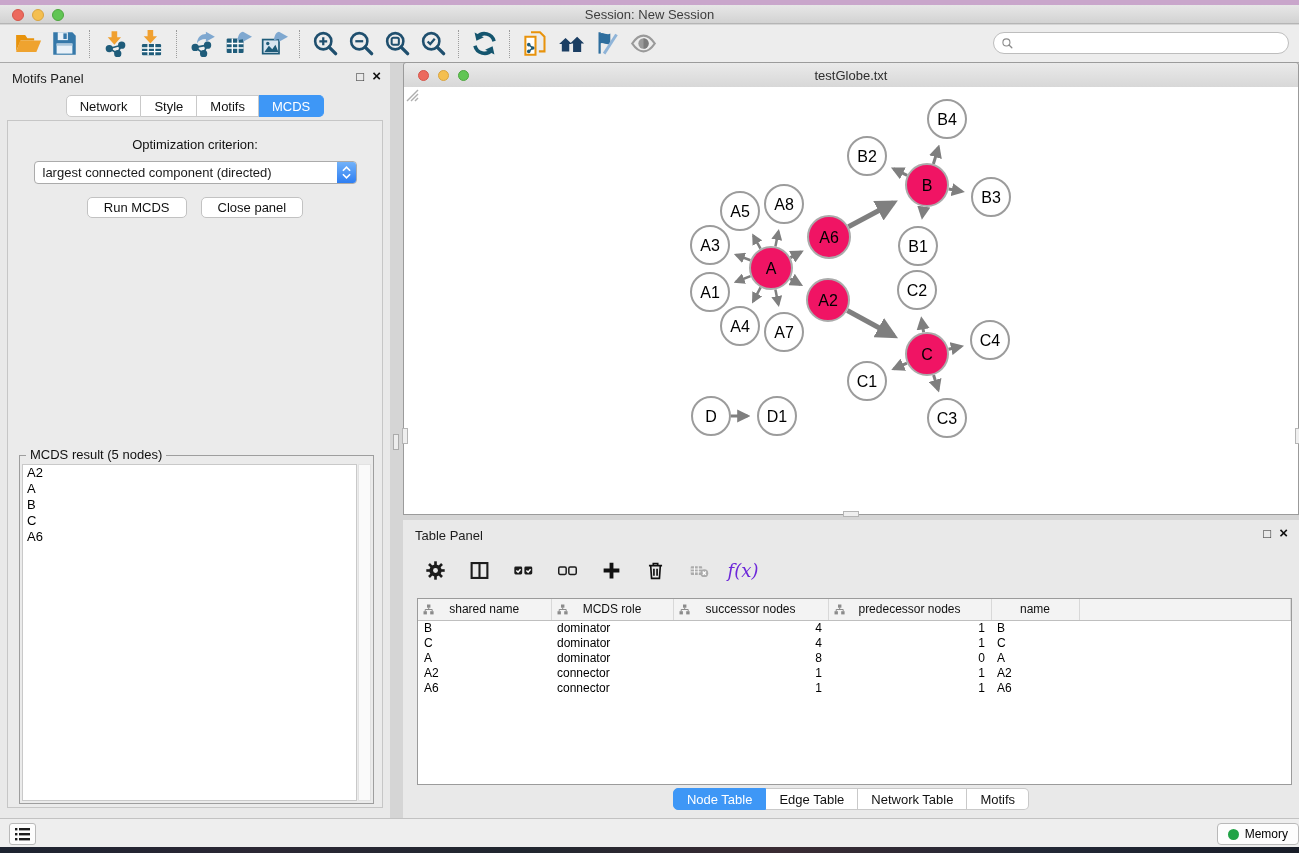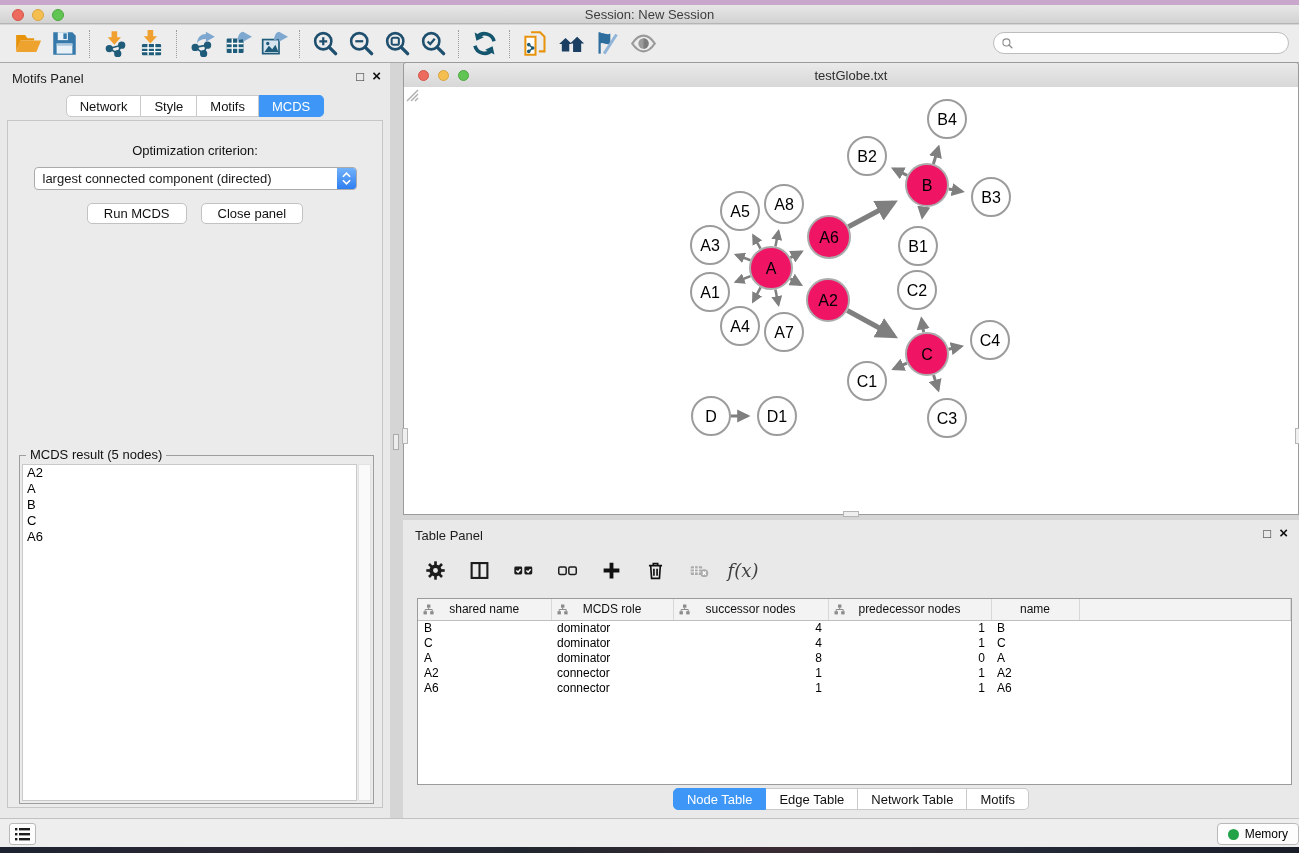--- a/index.html
+++ b/index.html
@@ -32,21 +32,21 @@
   .panel-close { position:absolute; top:6px; font-weight:bold; font-size:15px; color:#111; line-height:14px; }
   .cp-float { right:26px; } .cp-close { right:9px; }
 
   .seg-tabs { position:absolute; left:0; right:0; top:32px; display:flex; justify-content:center; }
   .seg-tab { background:#fff; border:1px solid #C9C9C9; border-left:none; padding:3px 13px; font-size:13px; color:#111; height:22px; display:flex; align-items:center; }
   .seg-tab:first-child { border-left:1px solid #C9C9C9; border-radius:5px 0 0 5px; }
   .seg-tab:last-child { border-radius:0 5px 5px 0; }
   .seg-tab.active { background:#3E97F6; border-color:#3E97F6; color:#fff; }
 
   .cp-content { position:absolute; left:7px; right:7px; top:57px; bottom:10px; border:1px solid #C6C6C6; background:#EBEBEB; }
-  .opt-label { text-align:center; margin-top:22px; font-size:13px; color:#111; }
+  .opt-label { text-align:center; margin-top:16px; font-size:13px; color:#111; }
   .combo { position:relative; margin:9px auto 0 auto; width:323px; height:23px; background:#fff; border:1px solid #ABABAB; border-radius:4px; display:flex; align-items:center; }
   .combo .combo-text { flex:1; padding-left:8px; font-size:13px; white-space:nowrap; overflow:hidden; }
   .combo .stepper { width:19px; height:21px; border-radius:0 3px 3px 0; background:linear-gradient(#72B2F9,#2E7EF2); display:flex; flex-direction:column; align-items:center; justify-content:center; gap:1px; }
   .stepper svg { width:9px; height:6px; }
   .btn-row { display:flex; justify-content:center; gap:14px; margin-top:13px; }
   .push-btn { background:#fff; border:1px solid #C2C2C2; border-radius:5px; height:21px; padding:0 16px; font-size:13px; color:#111; display:flex; align-items:center; cursor:default; }
 
   .groupbox { position:absolute; left:11px; right:8px; top:334px; bottom:3px; border:1px solid #9E9E9E; }
   .group-legend { position:absolute; left:6px; top:-9px; background:#EBEBEB; padding:0 4px; font-size:13px; color:#111; }
   .result-list { position:absolute; left:2px; top:8px; right:16px; bottom:2px; background:#fff; border:1px solid #C9C9C9; overflow:hidden; }
@@ -71,21 +71,21 @@
   .edge-stub-left { position:absolute; left:-1px; top:366px; width:6px; height:16px; background:#EFEFEF; border:1px solid #B5B5B5; }
   .edge-stub-right { position:absolute; right:-2px; top:366px; width:6px; height:16px; background:#EFEFEF; border:1px solid #B5B5B5; }
   .edge-stub-bottom { position:absolute; left:440px; bottom:-2px; width:16px; height:6px; background:#EFEFEF; border:1px solid #B5B5B5; }
 
   
   .table-panel { position:absolute; left:403px; top:520px; width:896px; height:298px; background:#E9E9E9; }
   .tp-float { right:28px; } .tp-close { right:11px; }
   .tp-toolbar { position:absolute; left:0; top:28px; right:0; height:44px; display:flex; align-items:center; padding-left:18px; gap:16px; }
   .tp-btn { width:28px; height:28px; display:flex; align-items:center; justify-content:center; }
   .tp-btn svg { width:21px; height:21px; }
-  .fx { font-family:"DejaVu Serif","Liberation Serif",serif; font-style:italic; font-size:18px; color:#404040; }
+  .fx { font-family:"DejaVu Serif","Liberation Serif",serif; font-style:italic; font-size:18px; color:#6d28d9; }
   .tp-tablewrap { position:absolute; left:14px; right:7px; top:78px; height:187px; background:#fff; border:1px solid #9B9B9B; overflow:hidden; }
   table.dt { border-collapse:collapse; table-layout:fixed; width:100%; }
   table.dt th { height:21px; background:#F3F3F3; border-bottom:1px solid #BFBFBF; border-right:1px solid #D8D8D8; font-weight:normal; font-size:12px; color:#111; position:relative; }
   table.dt th .th-icon { position:absolute; left:5px; top:5px; }
   table.dt td { font-size:12px; height:15px; padding:0 6px; color:#000; white-space:nowrap; overflow:hidden; }
   td.al-l { text-align:left; padding-left:8px; }
   td.al-r { text-align:right; padding-right:13px; }
   td.al-name { text-align:left; padding-left:14px; }
 
   .bottom-tabs { position:absolute; left:0; right:0; top:268px; display:flex; justify-content:center; }

